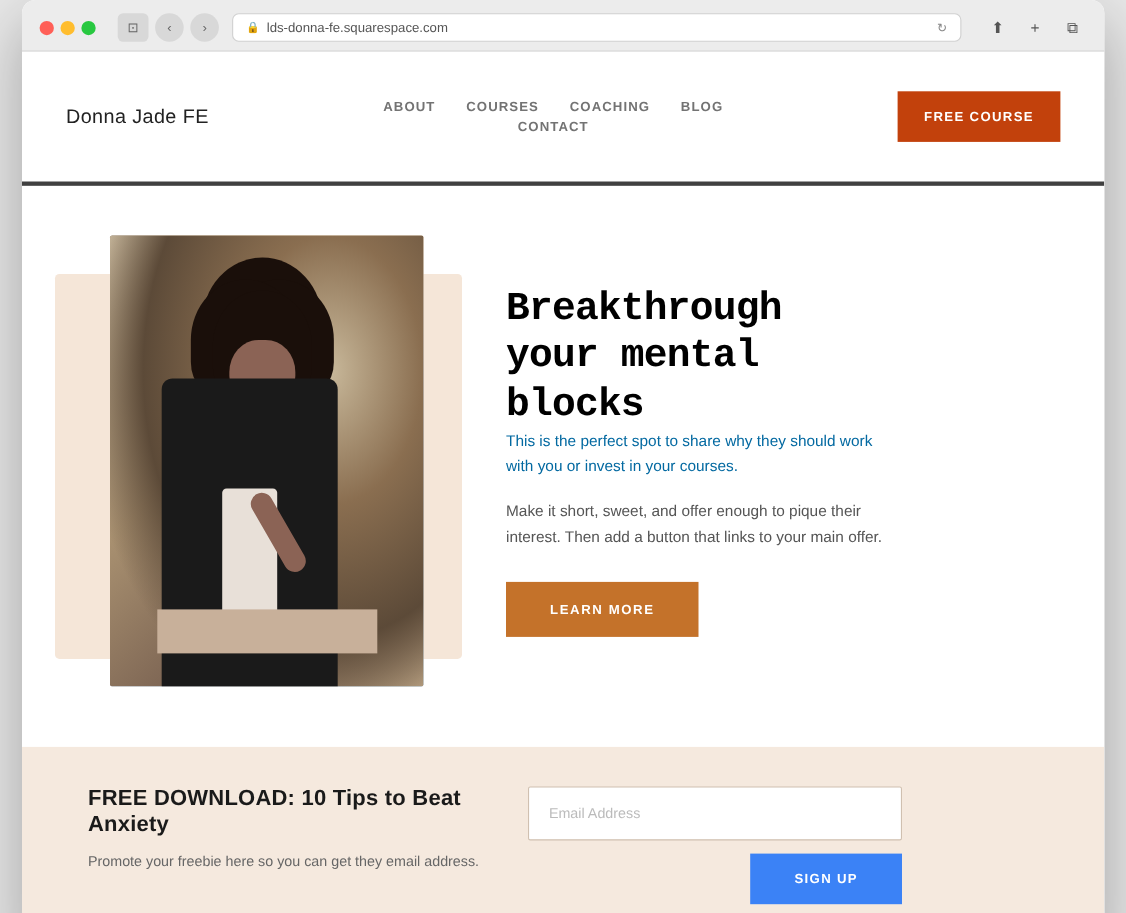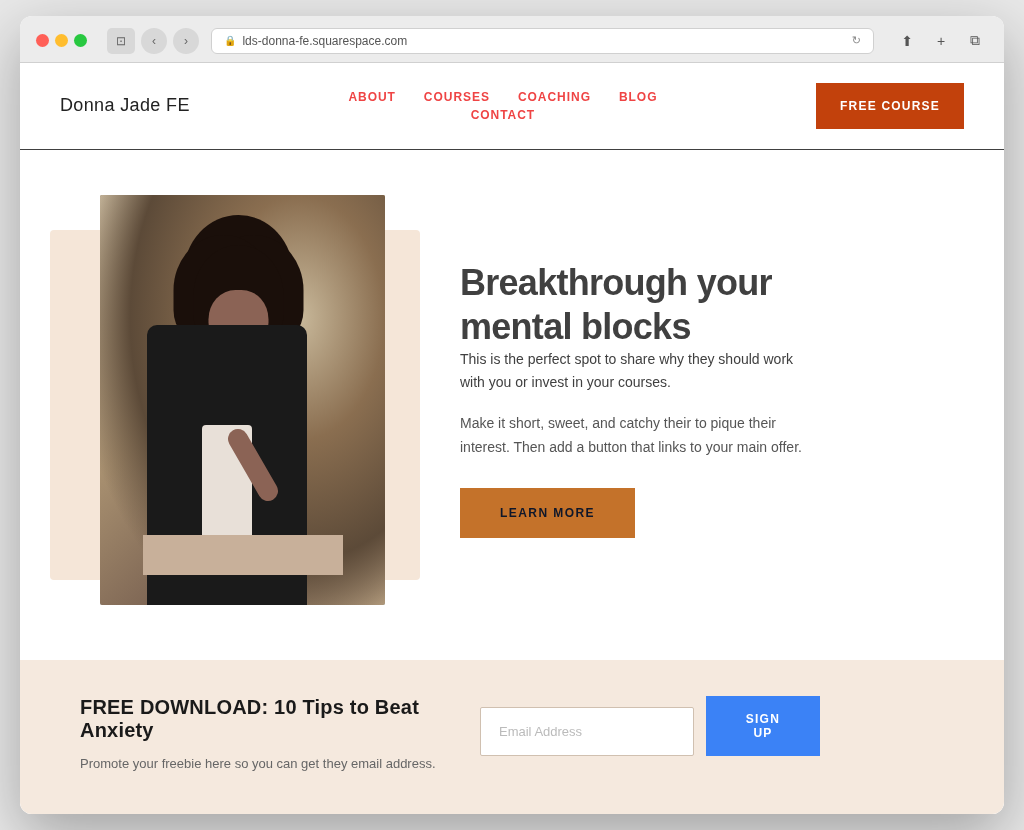--- a/index.html
+++ b/index.html
@@ -111,25 +111,25 @@
     }
 
     
     .website {
       background: #fff;
       overflow: hidden;
     }
 
     
     .site-header {
-      padding: 20px 40px;
+      padding: 36px 40px;
       display: flex;
       align-items: center;
       justify-content: space-between;
-      border-bottom: 1px solid #404040;
+      border-bottom: 4px solid #404040;
     }
 
     .site-logo {
       font-size: 18px;
       font-weight: 500;
       color: #222;
       letter-spacing: 0.02em;
     }
 
     .site-nav {
@@ -142,21 +142,21 @@
     .nav-row {
       display: flex;
       gap: 28px;
       align-items: center;
     }
 
     .nav-link {
       font-size: 12px;
       font-weight: 600;
       letter-spacing: 0.08em;
-      color: #ef4444;
+      color: #737373;
       text-decoration: none;
       cursor: pointer;
       text-transform: uppercase;
     }
 
     .free-course-btn {
       background: #c2410c;
       color: #fff;
       font-size: 12px;
       font-weight: 700;
@@ -315,42 +315,43 @@
 
     
     .hero-text {
       flex: 1;
       max-width: 350px;
     }
 
     .hero-title {
       font-size: 36px;
       font-weight: 700;
-      color: #404040;
+      color: #000000;
       line-height: 1.2;
       letter-spacing: -0.02em;
+      font-family: Liberation Mono, monospace;
     }
 
     .hero-desc {
       font-size: 14px;
-      color: #404040;
+      color: #0369a1;
       line-height: 1.7;
       margin-bottom: 17px;
     }
 
     .hero-desc-2 {
       font-size: 14px;
       color: #555;
       line-height: 1.7;
       margin-bottom: 28px;
     }
 
     .learn-more-btn {
       background: #c4722a;
-      color: #0f172a;
+      color: #ffffff;
       font-size: 12px;
       font-weight: 700;
       letter-spacing: 0.12em;
       text-transform: uppercase;
       padding: 18px 40px;
       border: none;
       cursor: pointer;
       display: inline-block;
     }
 
@@ -378,21 +379,21 @@
 
     .download-desc {
       font-size: 13px;
       color: #666;
       line-height: 1.6;
     }
 
     .download-form {
       flex: 1;
       display: flex;
-      flex-direction: row;
+      flex-direction: column;
       align-items: flex-end;
       gap: 12px;
       max-width: 340px;
     }
 
     .email-input {
       width: 100%;
       padding: 16px 18px;
       border: 1px solid #d0c0b0;
       background: #fff;
@@ -491,21 +492,21 @@
             <div class="arm"></div>
 
             <div class="table-surface"></div>
           </div>
         </div>
       </div>
 
       <div class="hero-text">
         <h1 class="hero-title">Breakthrough your mental blocks</h1>
         <p class="hero-desc">This is the perfect spot to share why they should work with you or invest in your courses.</p>
-        <p class="hero-desc-2">Make it short, sweet, and catchy their to pique their interest. Then add a button that links to your main offer.</p>
+        <p class="hero-desc-2">Make it short, sweet, and offer enough to pique their interest. Then add a button that links to your main offer.</p>
         <button class="learn-more-btn">LEARN MORE</button>
       </div>
     </section>
 
     <section class="download-section">
       <div class="download-text">
         <h2 class="download-title">FREE DOWNLOAD: 10 Tips to Beat Anxiety</h2>
         <p class="download-desc">Promote your freebie here so you can get they email address.</p>
       </div>
       <div class="download-form">

